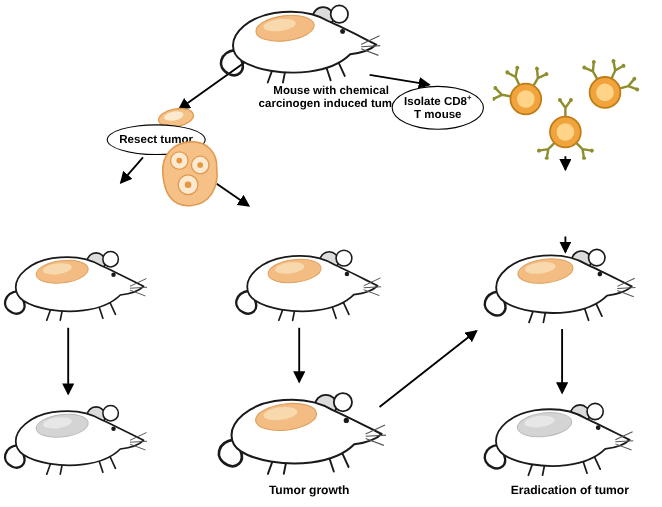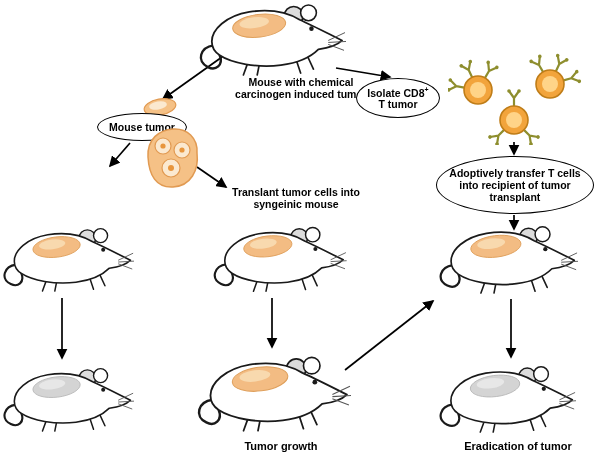--- a/index.html
+++ b/index.html
@@ -63,36 +63,36 @@
   <svg class="abs mouse-orange" style="left:198px;top:0" width="148" height="77" viewBox="0 0 150 78">
       <use href="#mouse"></use>
     </svg>
   <div class="lbl" style="left:226px;top:76px;width:150px;font-size:10.5px">Mouse with chemical carcinogen induced tumor</div>
 
   <svg class="abs" style="left:141px;top:96px" width="38" height="22" viewBox="0 0 38 22">
     <ellipse cx="19" cy="11" rx="16" ry="8" transform="rotate(-10 19 11)" fill="var(--blob-orange)" stroke="var(--blob-edge)" stroke-width="1.2"></ellipse>
     <ellipse cx="17" cy="9.5" rx="9" ry="4" transform="rotate(-10 17 9.5)" fill="var(--blob-hi)"></ellipse>
   </svg>
   <div class="oval" style="left:97px;top:113px;width:90px;height:28px;font-size:10.5px">
-    <span>Mouse tumor</span>
+    <span>Resect tumor</span>
   </div>
 
   <svg class="abs" style="left:146px;top:127px" width="54" height="62" viewBox="0 0 54 62">
     <path d="M27,2 C41,1 52,11 51,26 C53,43 45,59 27,60 C10,61 3,48 2,30 C1,12 13,3 27,2 Z" fill="var(--blob-orange)" stroke="var(--blob-edge)" stroke-width="1.5"></path>
     <circle cx="17" cy="19" r="8" fill="var(--blob-hi)" stroke="var(--blob-edge)" stroke-width="1.2"></circle>
     <circle cx="36" cy="23" r="8" fill="var(--blob-hi)" stroke="var(--blob-edge)" stroke-width="1.2"></circle>
     <circle cx="25" cy="41" r="9" fill="var(--blob-hi)" stroke="var(--blob-edge)" stroke-width="1.2"></circle>
     <circle cx="17" cy="19" r="2.6" fill="var(--blob-dot)"></circle>
     <circle cx="36" cy="23" r="2.6" fill="var(--blob-dot)"></circle>
     <circle cx="25" cy="41" r="3" fill="var(--blob-dot)"></circle>
   </svg>
 
   <div class="oval" style="left:356px;top:78px;width:84px;height:40px;font-size:10.5px">
     <div><span>Isolate CD8</span><sup>+</sup></div>
-    <div>T tumor</div>
+    <div>T mouse</div>
   </div>
 
   <svg class="abs" style="left:448px;top:50px" width="135" height="95" viewBox="0 0 135 95">
     <defs>
       <g id="yr" stroke="var(--receptor-olive)" stroke-width="2.2" fill="none" stroke-linecap="round">
         <path d="M0,0 L0,-8 M0,-8 L-5,-15 M0,-8 L5,-15"></path>
         <circle cx="-5" cy="-15" r="1.8" fill="var(--receptor-olive)" stroke="none"></circle>
         <circle cx="5" cy="-15" r="1.8" fill="var(--receptor-olive)" stroke="none"></circle>
       </g>
     </defs>
@@ -106,25 +106,21 @@
     <use href="#yr" transform="translate(66,70) rotate(135) translate(0,-14)"></use>
     <use href="#yr" transform="translate(66,70) rotate(-135) translate(0,-14)"></use>
     <circle cx="30" cy="40" r="14" fill="var(--cell-orange)" stroke="var(--cell-edge)" stroke-width="1.6"></circle>
     <circle cx="30" cy="40" r="8" fill="var(--cell-orange-hi)"></circle>
     <circle cx="102" cy="34" r="14" fill="var(--cell-orange)" stroke="var(--cell-edge)" stroke-width="1.6"></circle>
     <circle cx="102" cy="34" r="8" fill="var(--cell-orange-hi)"></circle>
     <circle cx="66" cy="70" r="14" fill="var(--cell-orange)" stroke="var(--cell-edge)" stroke-width="1.6"></circle>
     <circle cx="66" cy="70" r="8" fill="var(--cell-orange-hi)"></circle>
   </svg>
 
-  <div class="oval" style="left:436px;top:156px;width:158px;height:58px;font-size:10.5px;padding:0 10px">
-    <span>Adoptively transfer T cells into recipient of tumor transplant</span>
-  </div>
 
-  <div class="lbl" style="left:230px;top:186px;width:132px;font-size:10.5px">Translant tumor cells into syngeinic mouse</div>
 
   <svg class="abs mouse-orange" style="left:2px;top:224px" width="132" height="69" viewBox="0 0 150 78">
       <use href="#mouse"></use>
     </svg>
   <svg class="abs mouse-orange" style="left:212px;top:223px" width="135" height="70" viewBox="0 0 150 78">
       <use href="#mouse"></use>
     </svg>
   <svg class="abs mouse-orange" style="left:438px;top:222px" width="140" height="73" viewBox="0 0 150 78">
       <use href="#mouse"></use>
     </svg>

